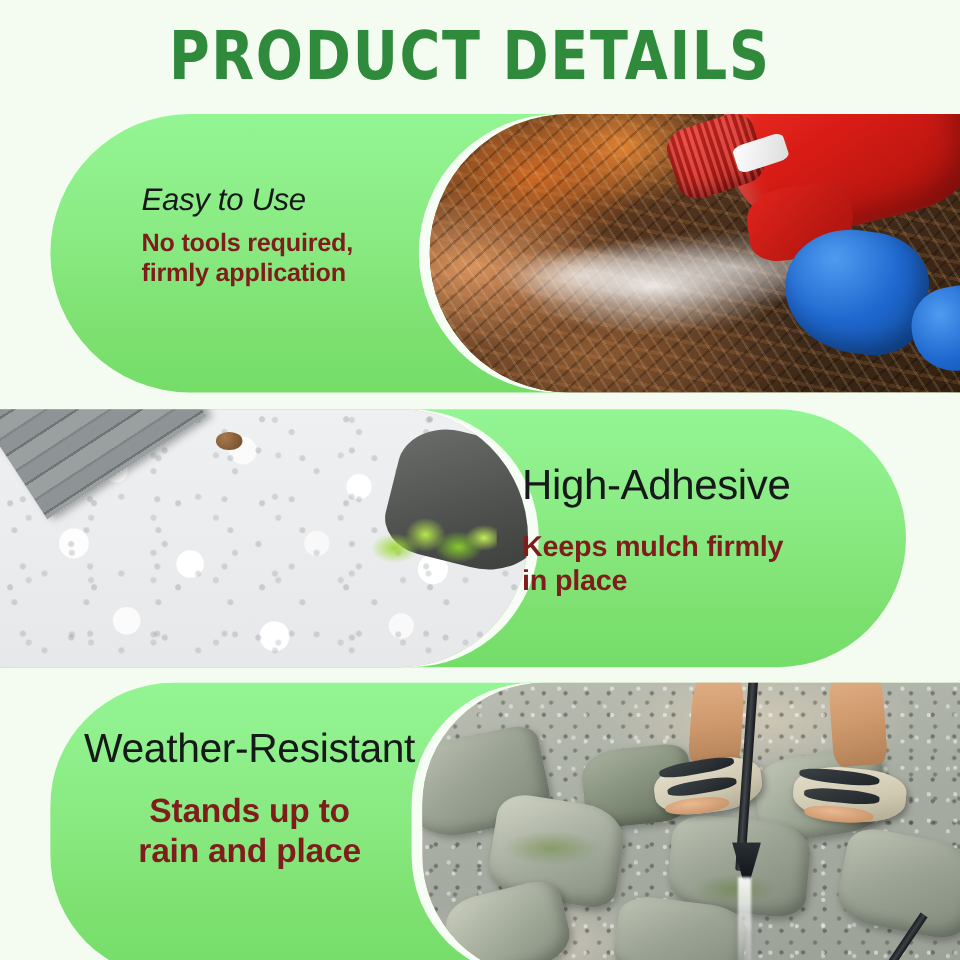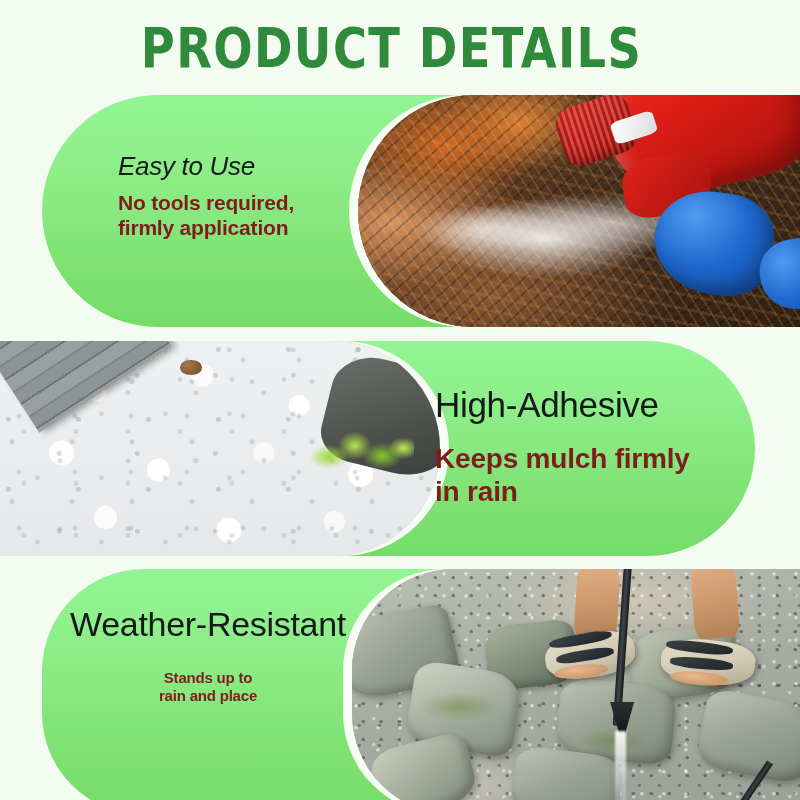--- a/index.html
+++ b/index.html
@@ -96,25 +96,25 @@
     line-height:1.18;
     letter-spacing:-0.2px;
   }
 
   #panel-1 .text-block { left:118px; top:58px; text-align:left; }
   #panel-1 .feature-title { font-size:26px;font-style:italic; }
   #panel-1 .feature-sub  { font-size:21px; margin-top:11px; }
 
   #panel-2 .text-block { left:435px; top:22px; width:305px; text-align:left;margin-top:24px; }
   #panel-2 .feature-title { font-size:35px; }
-  #panel-2 .feature-sub  { font-size:28px; margin-top:19px; }
+  #panel-2 .feature-sub  { font-size:24px; margin-top:19px; }
 
   #panel-3 .text-block { left:52px; top:38px; width:312px; text-align:center; }
   #panel-3 .feature-title { font-size:34px; }
-  #panel-3 .feature-sub  { font-size:15px; margin-top:27px; }
+  #panel-3 .feature-sub  { font-size:28px; margin-top:17px; }
 
   
   .ph { position:absolute; inset:0; }
 
   
   .mulch-bg {
     background:
       radial-gradient(ellipse 30% 34% at 20% 22%, #cf6a24 0%, rgba(207,106,36,0) 72%),
       radial-gradient(ellipse 26% 30% at 36% 12%, #e08434 0%, rgba(224,132,52,0) 70%),
       radial-gradient(ellipse 40% 40% at 8% 55%, #d9935e 0%, rgba(217,147,94,0) 74%),
@@ -397,21 +397,21 @@
     <div class="plant"></div>
     <div class="pebble-brown"></div>
   </div>
 
   <div class="text-block">
     <div class="feature-title">
       <div>High-Adhesive</div>
     </div>
     <div class="feature-sub">
       <div>Keeps mulch firmly</div>
-      <div>in rain</div>
+      <div>in place</div>
     </div>
   </div>
 </section>
 
 <section class="panel" id="panel-3">
 
   <div class="green-slab"></div>
 
   <div class="photo-slab">
     <div class="ph rock-bg"></div>

